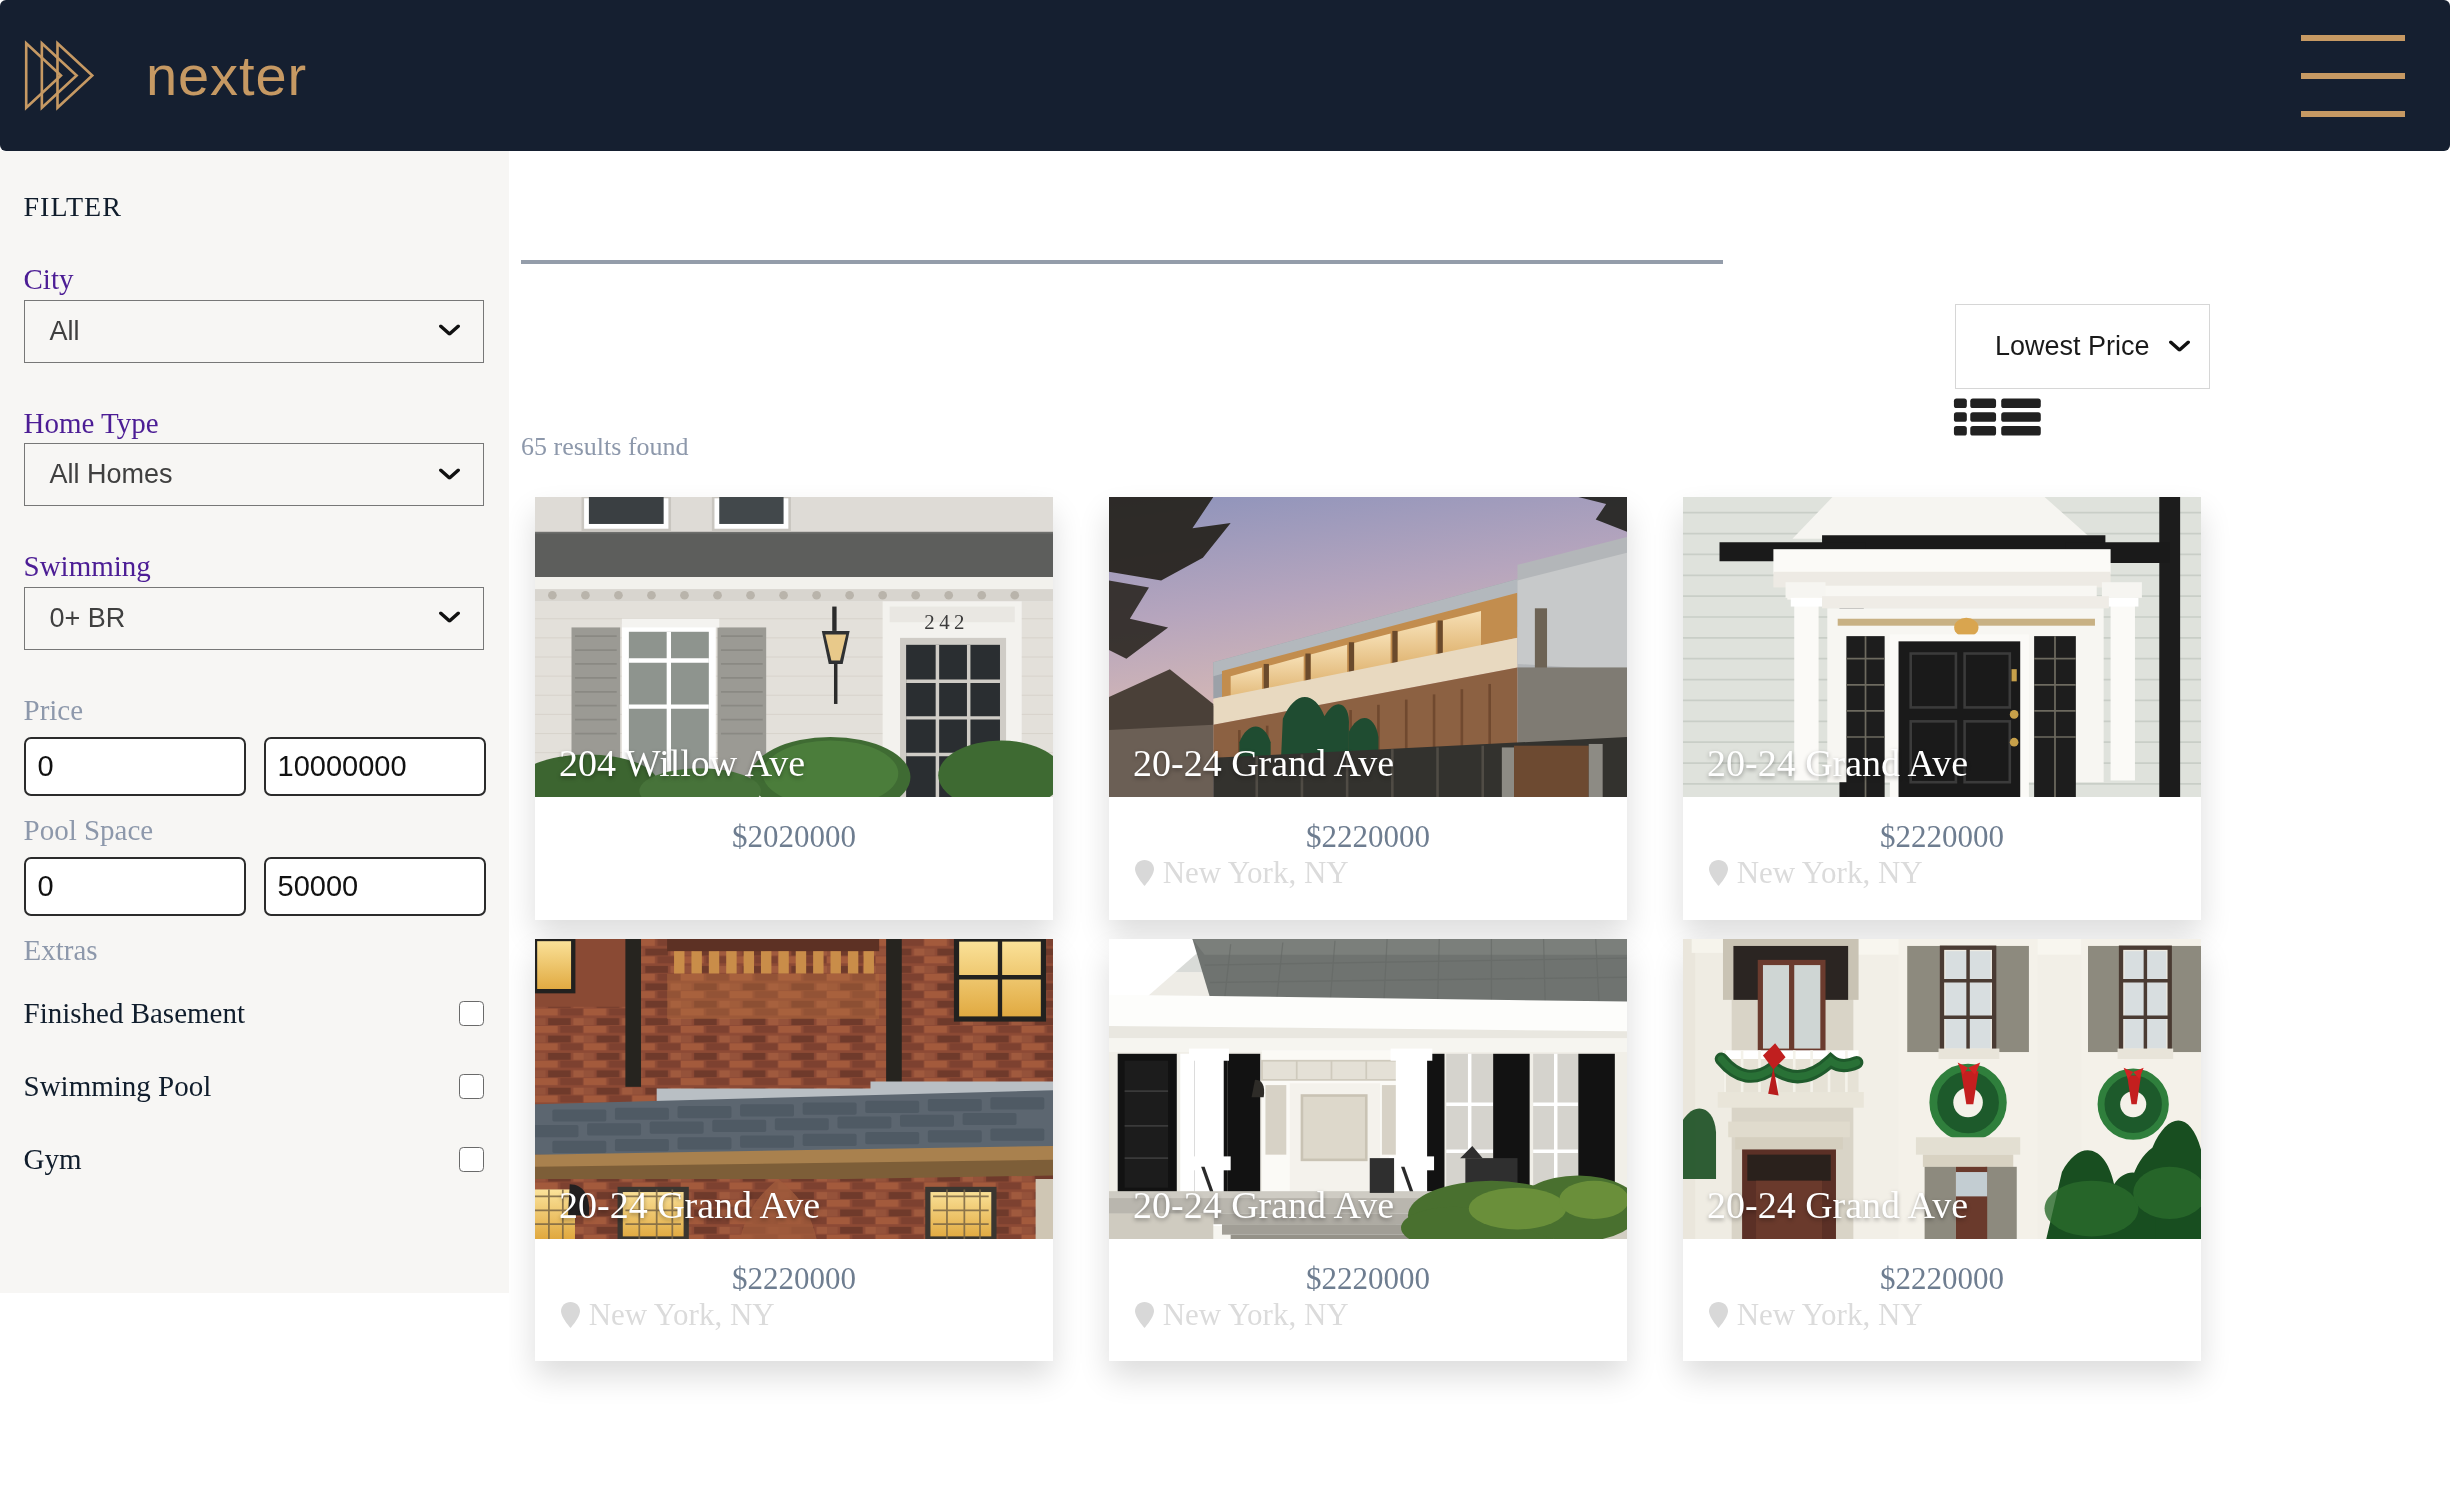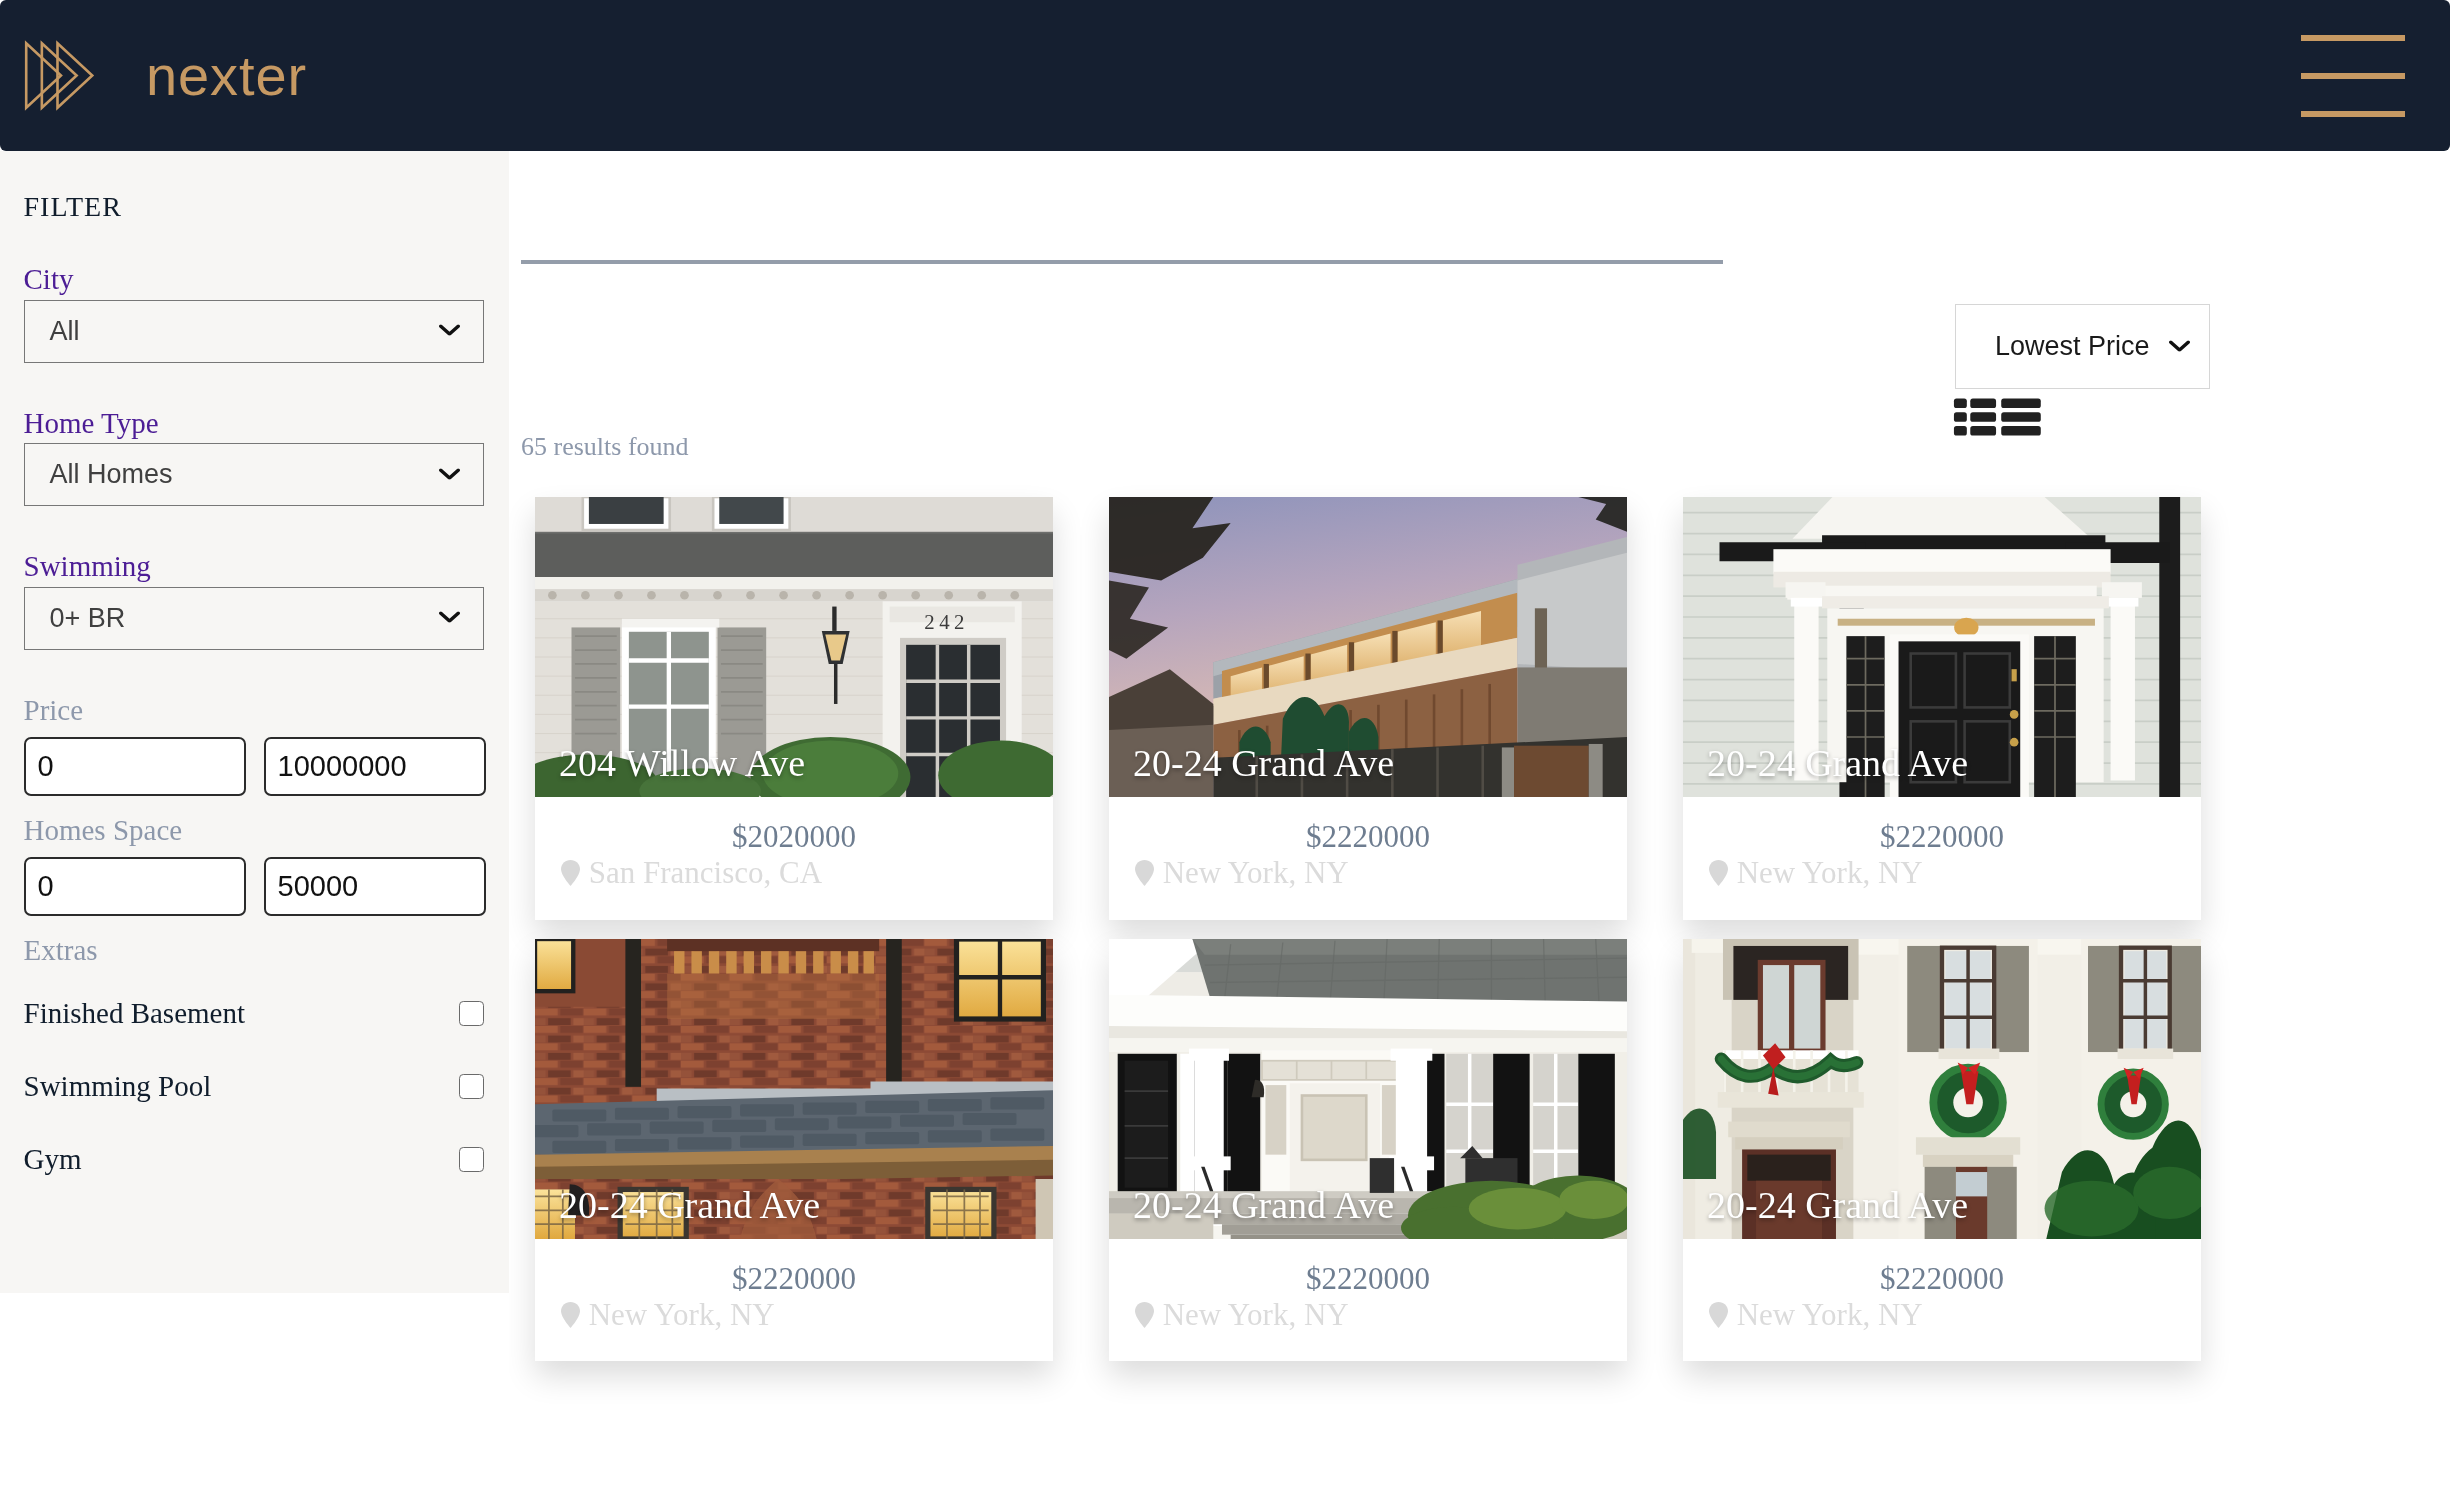--- a/index.html
+++ b/index.html
@@ -254,21 +254,21 @@
         </svg>
     </span>
   </div>
 
   <label class="field-label muted">Price</label>
   <div class="range-row">
     <input class="num-input" type="text" value="0" style="">
     <input class="num-input" type="text" value="10000000" style="">
   </div>
 
-  <label class="field-label muted section-label-sp">Homes Space</label>
+  <label class="field-label muted section-label-sp">Pool Space</label>
   <div class="range-row">
     <input class="num-input" type="text" value="0" style="">
     <input class="num-input" type="text" value="50000" style="">
   </div>
 
   <label class="field-label muted extras-label">Extras</label>
 
   <div class="extra-row">
     <span class="lbl">Finished Basement</span>
     <span class="cbx"></span>
@@ -411,26 +411,20 @@
             <ellipse cx="340" cy="318" rx="78" ry="38" fill="#4b7d3b"></ellipse>
             <ellipse cx="536" cy="320" rx="72" ry="40" fill="#3e6a32"></ellipse>
             <ellipse cx="60" cy="330" rx="82" ry="34" fill="#3c6530"></ellipse>
             <ellipse cx="190" cy="338" rx="70" ry="26" fill="#47733a"></ellipse>
           </svg>
         </div>
         <div class="card-title">204 Willow Ave</div>
       </div>
       <div class="card-body">
         <div class="card-price">$2020000</div>
-        <div class="card-loc">
-          <svg class="pin" viewBox="0 0 22 30">
-            <path d="M11 0 C5 0 0 4.6 0 10.4 C0 18 11 30 11 30 C11 30 22 18 22 10.4 C22 4.6 17 0 11 0 Z" fill="#d8d8d8"></path>
-          </svg>
-          <span>San Francisco, CA</span>
-        </div>
       </div>
     </div>
 
     <div class="card">
       <div class="card-photo">
         <div class="art">
           <svg width="518" height="300" viewBox="0 0 596 345" preserveAspectRatio="none">
             <defs>
               <linearGradient id="sky2" x1="0" y1="0" x2="0.25" y2="1">
                 <stop offset="0%" stop-color="#8d93bb"></stop>

